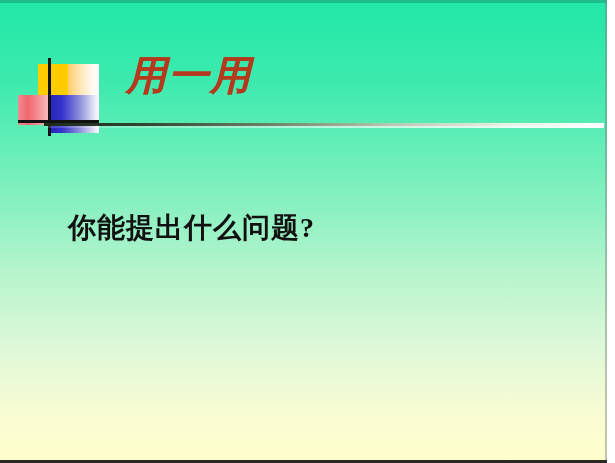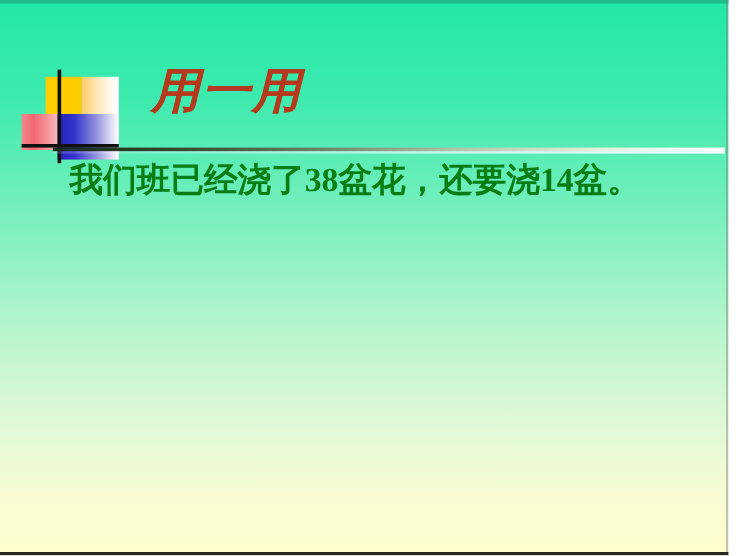--- a/index.html
+++ b/index.html
@@ -176,20 +176,20 @@
     <div class="sq" id="sq-blue"></div>
     <div id="cross-v"></div>
     <div id="cross-h"></div>
   </div>
 
   <div id="title">用一用</div>
 
   <div id="rule"></div>
   <div id="rule-cap"></div>
 
-  <div class="line" id="line1">我们班已经浇了38盆花，还要浇14盆。</div>
 
+  <div class="line" id="line2">你能提出什么问题?</div>
 
 
   <div id="edge-right"></div>
   <div id="edge-bottom"></div>
 
 </div>
 
 </body></html>

